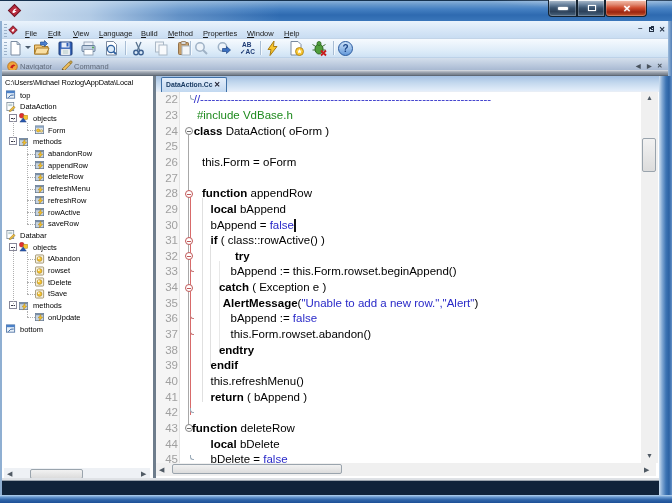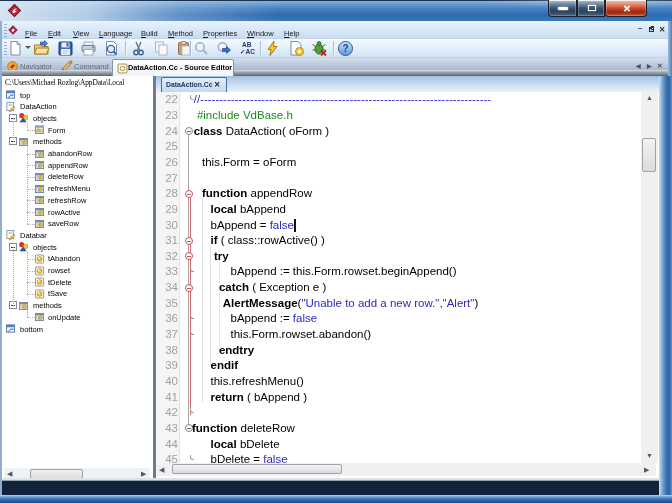--- a/index.html
+++ b/index.html
@@ -38,21 +38,21 @@
 #ridge{position:absolute;left:0px;top:70px;width:672px;height:6px;
  background:linear-gradient(180deg,#dfe3e8 0,#aab1bb 35%,#848d99 75%,#747e8b 100%);border-bottom:1px solid #5f6975;}
 .itab{position:absolute;top:2px;font-size:7.5px;color:#5f6a7a;}
 #activetab{position:absolute;left:112px;top:59px;width:122px;height:17px;background:linear-gradient(180deg,#fefefe,#f0f3f8);
  border:1px solid #8694a5;border-bottom:none;border-radius:2px 2px 0 0;z-index:5;}
 #activetab span{position:absolute;left:15px;top:3px;font-size:7.3px;font-weight:bold;color:#000;white-space:pre;}
 .tabbtn{position:absolute;top:3px;font-size:7px;color:#49535e;font-weight:bold;}
 
 #main{position:absolute;left:2px;top:76px;width:666px;height:405px;background:#fff;}
 #tree{position:absolute;left:0;top:0;width:149px;height:403px;background:#fff;overflow:hidden;}
-#treehead{position:absolute;left:3px;top:2px;font-size:7.4px;color:#000;white-space:pre;letter-spacing:-0.1px;font-family:Liberation Serif, serif;}
+#treehead{position:absolute;left:3px;top:2px;font-size:7.4px;color:#000;white-space:pre;letter-spacing:-0.1px;}
 .trow{position:absolute;font-size:7.5px;color:#000;white-space:pre;height:11px;line-height:11px;}
 .ticon{position:absolute;width:10px;height:10px;}
 .tline{position:absolute;border-left:1px dotted #b0b0b0;}
 .tlineh{position:absolute;border-top:1px dotted #b0b0b0;}
 .ebox{position:absolute;width:8px;height:8px;border:1px solid #889;background:#fff;}
 .ebox:before{content:"";position:absolute;left:1px;top:3px;width:4px;height:1px;background:#334;}
 
 #treehsb{position:absolute;left:2px;top:392px;width:146px;height:11px;background:#eef1f5;}
 
 #editor{position:absolute;left:151px;top:0;width:508px;height:403px;border-left:3px solid #6e7d8c;background:#fff;}
@@ -227,27 +227,20 @@
   <svg style="position:absolute;left:59px;top:2px" width="12" height="12" viewBox="0 0 12 12">
         <path d="M1 11 L1.6 8.6 8 2.2 9.8 4 3.4 10.4 Z" fill="#f0c060" stroke="#8a6a20" stroke-width="0.8"></path>
         <path d="M8 2.2 L9 1.2 Q10 0.4 10.8 1.2 Q11.6 2 10.8 3 L9.8 4 Z" fill="#c8a24a" stroke="#8a6a20" stroke-width="0.6"></path>
         <path d="M1 11 L1.6 8.6 2.2 9.2 3.4 10.4 Z" fill="#3a3a3a"></path>
       </svg>
   <span class="itab" style="left:72px;top:4px">Command</span>
   <span class="tabbtn" style="left:634px;top:4px;font-size:6px;">◀</span>
   <span class="tabbtn" style="left:645px;top:4px;font-size:6px;">▶</span>
   <span class="tabbtn" style="left:655px;top:3.5px;font-size:6.5px;">✕</span>
  </div>
- <div id="activetab">
-      <svg style="position:absolute;left:4px;top:3px" width="11" height="11" viewBox="0 0 11 11">
-        <rect x="1" y="1" width="9" height="9" rx="1" fill="#fdf6e0" stroke="#8a7a40" stroke-width="0.8"></rect>
-        <circle cx="5.5" cy="5.5" r="2.2" fill="none" stroke="#b0862a" stroke-width="0.9"></circle>
-      </svg>
-      <span>DataAction.Cc - Source Editor</span>
-    </div>
  <div id="ridge"></div>
  <div id="main">
   <div id="tree">
         <div id="treehead">C:\Users\Michael Rozlog\AppData\Local</div>
    <svg class="ticon" style="left:4px;top:14.0px" width="11" height="11" viewBox="0 0 11 11">
           <rect x="0.5" y="1" width="9" height="8" fill="#e8f0f8" stroke="#5578a8" stroke-width="1"></rect>
           <rect x="0.5" y="1" width="9" height="2.5" fill="#4a80c8"></rect>
           <path d="M2.5 8.5 Q5 4.5 8.5 5.5" stroke="#2a5a9a" stroke-width="1" fill="none"></path>
         </svg>
    <span class="trow" style="left:18px;top:13.5px">top</span>
@@ -458,21 +451,21 @@
   </div>
    <div id="code">
    <div class="codeline" style="left:37.7px;top:16.3px"><span class="kc">//----------------------------------------------------------------------------</span></div>
    <div class="codeline" style="left:37.7px;top:31.95px"><span class="kg">&nbsp;#include VdBase.h</span></div>
    <div class="codeline" style="left:37.7px;top:47.6px"><b>class</b> DataAction( oForm )</div>
    <div class="codeline" style="left:46px;top:78.9px">this.Form = oForm</div>
    <div class="codeline" style="left:46px;top:110.2px"><b>function</b> appendRow</div>
    <div class="codeline" style="left:54.5px;top:125.85px"><b>local</b> bAppend</div>
    <div class="codeline" style="left:54.5px;top:141.5px">bAppend = <span class="kc">false</span></div>
    <div class="codeline" style="left:54.5px;top:157.15px"><b>if</b> ( class::rowActive() )</div>
-   <div class="codeline" style="left:58px;top:172.8px"><b>try</b></div>
+   <div class="codeline" style="left:79px;top:172.8px"><b>try</b></div>
    <div class="codeline" style="left:74.5px;top:188.45px">bAppend := this.Form.rowset.beginAppend()</div>
    <div class="codeline" style="left:62.9px;top:204.1px"><b>catch</b> ( Exception e )</div>
    <div class="codeline" style="left:66.8px;top:219.75px"><b>AlertMessage</b>(<span class="kc">"Unable to add a new row.","Alert"</span>)</div>
    <div class="codeline" style="left:74.5px;top:235.4px">bAppend := <span class="kc">false</span></div>
    <div class="codeline" style="left:74.5px;top:251.05px">this.Form.rowset.abandon()</div>
    <div class="codeline" style="left:62.9px;top:266.7px"><b>endtry</b></div>
    <div class="codeline" style="left:54.5px;top:282.35px"><b>endif</b></div>
    <div class="codeline" style="left:54.5px;top:298.0px">this.refreshMenu()</div>
    <div class="codeline" style="left:54.5px;top:313.65px"><b>return</b> ( bAppend )</div>
    <div class="codeline" style="left:36px;top:344.95px"><b>function</b> deleteRow</div>

